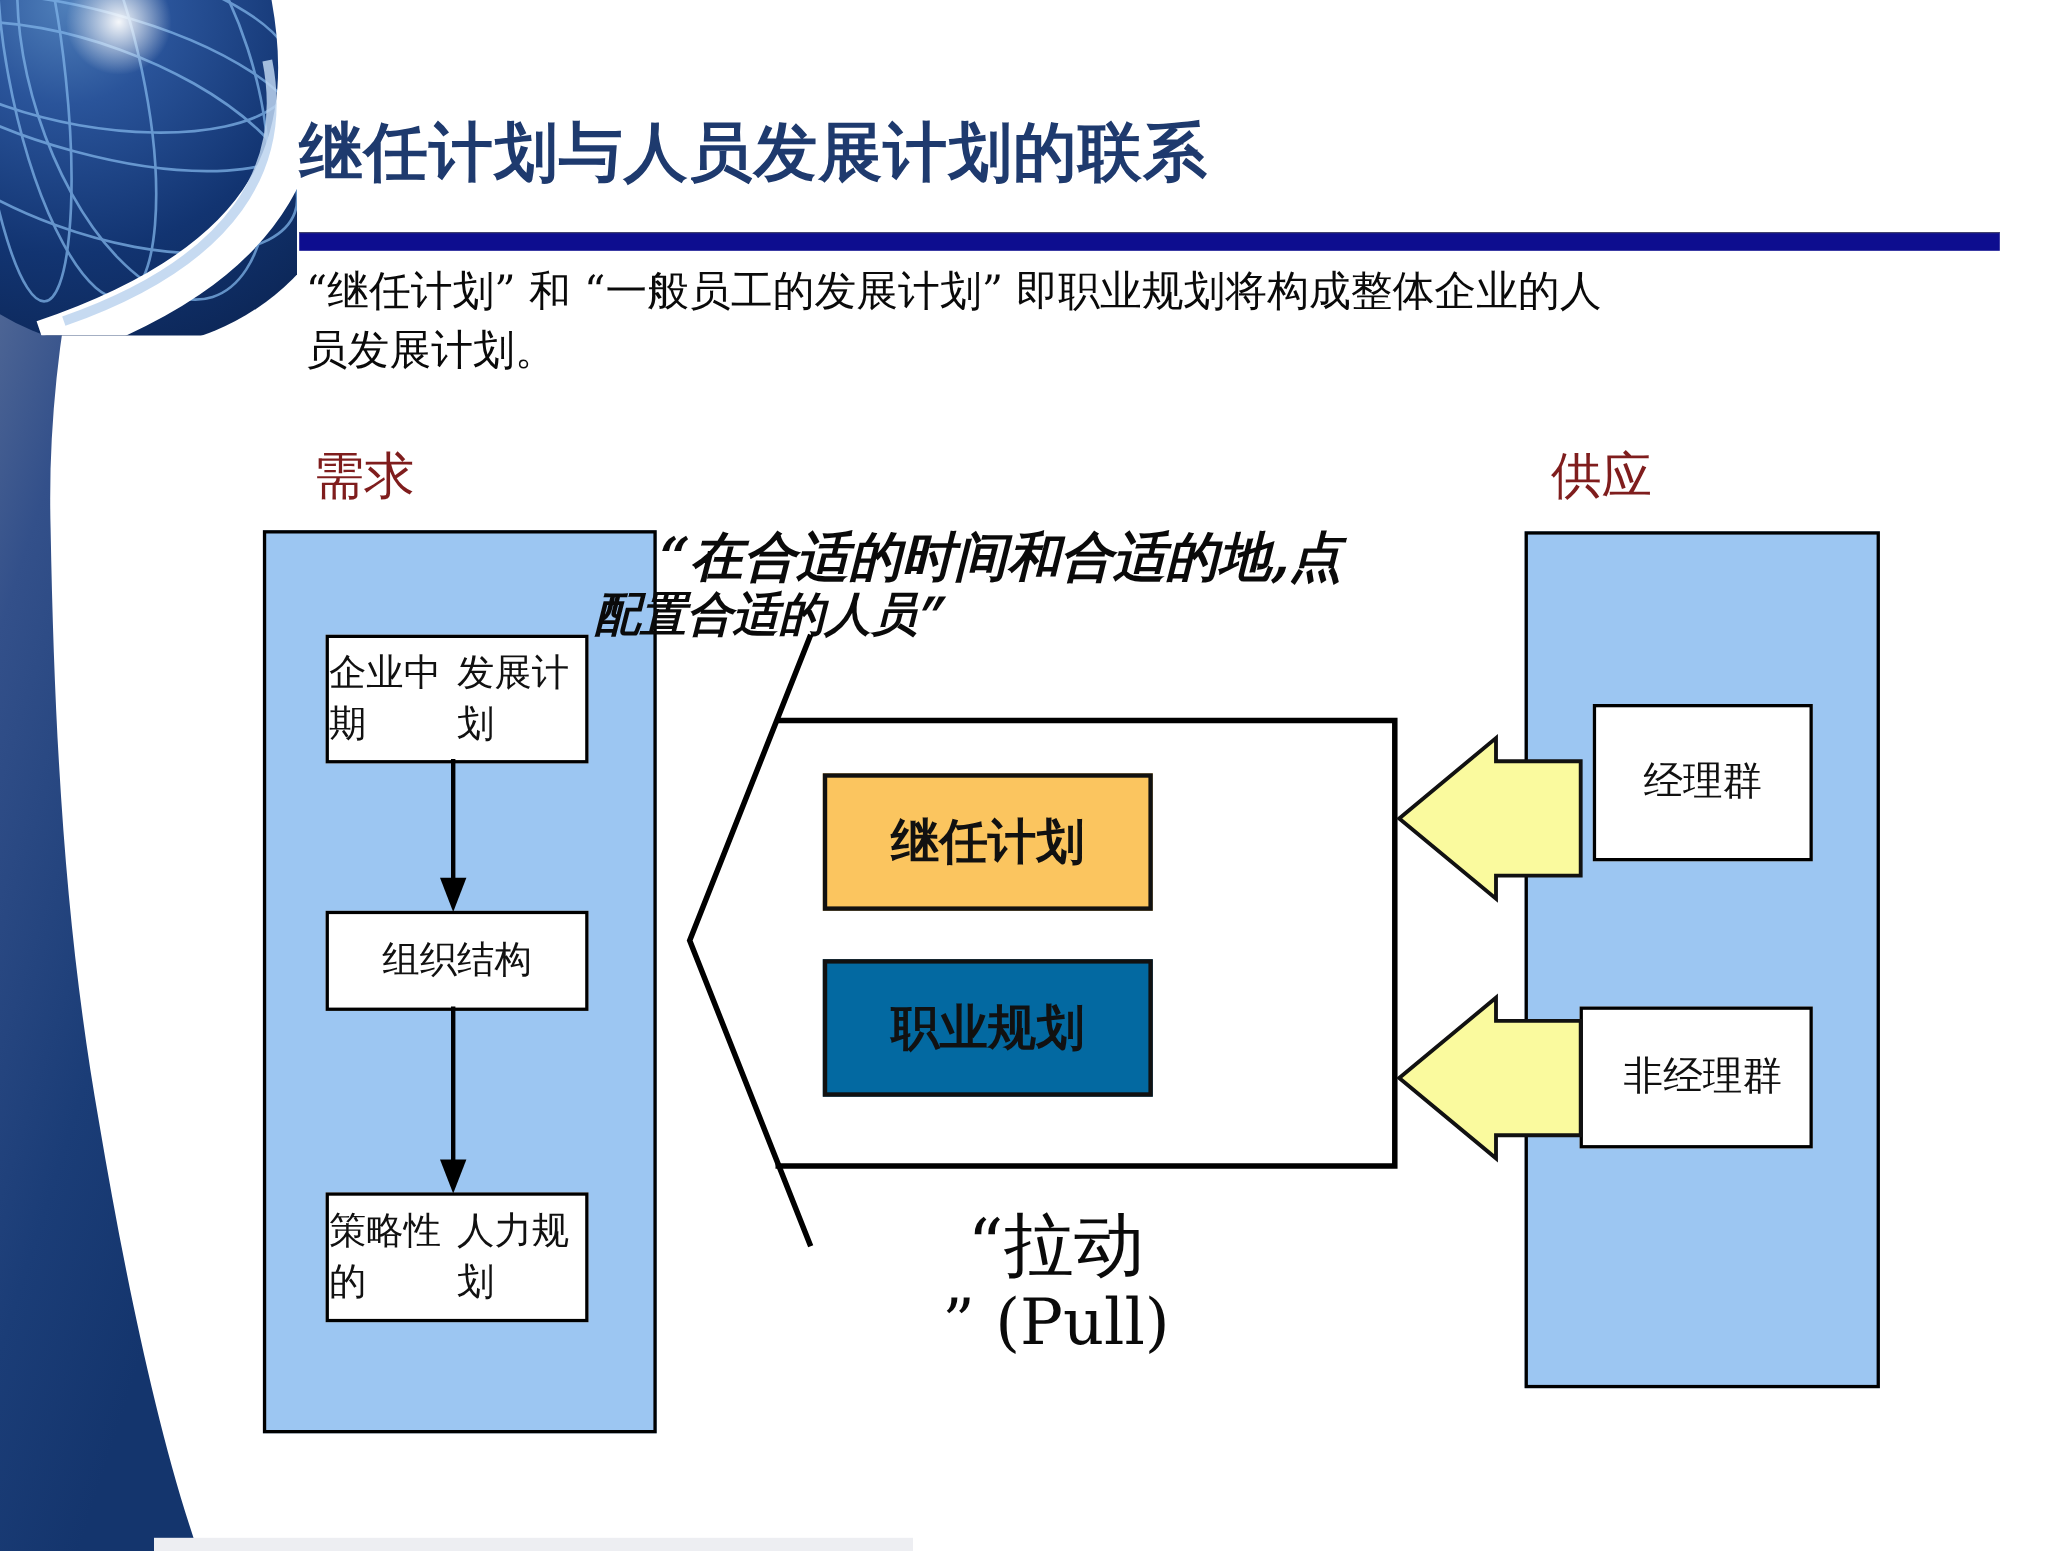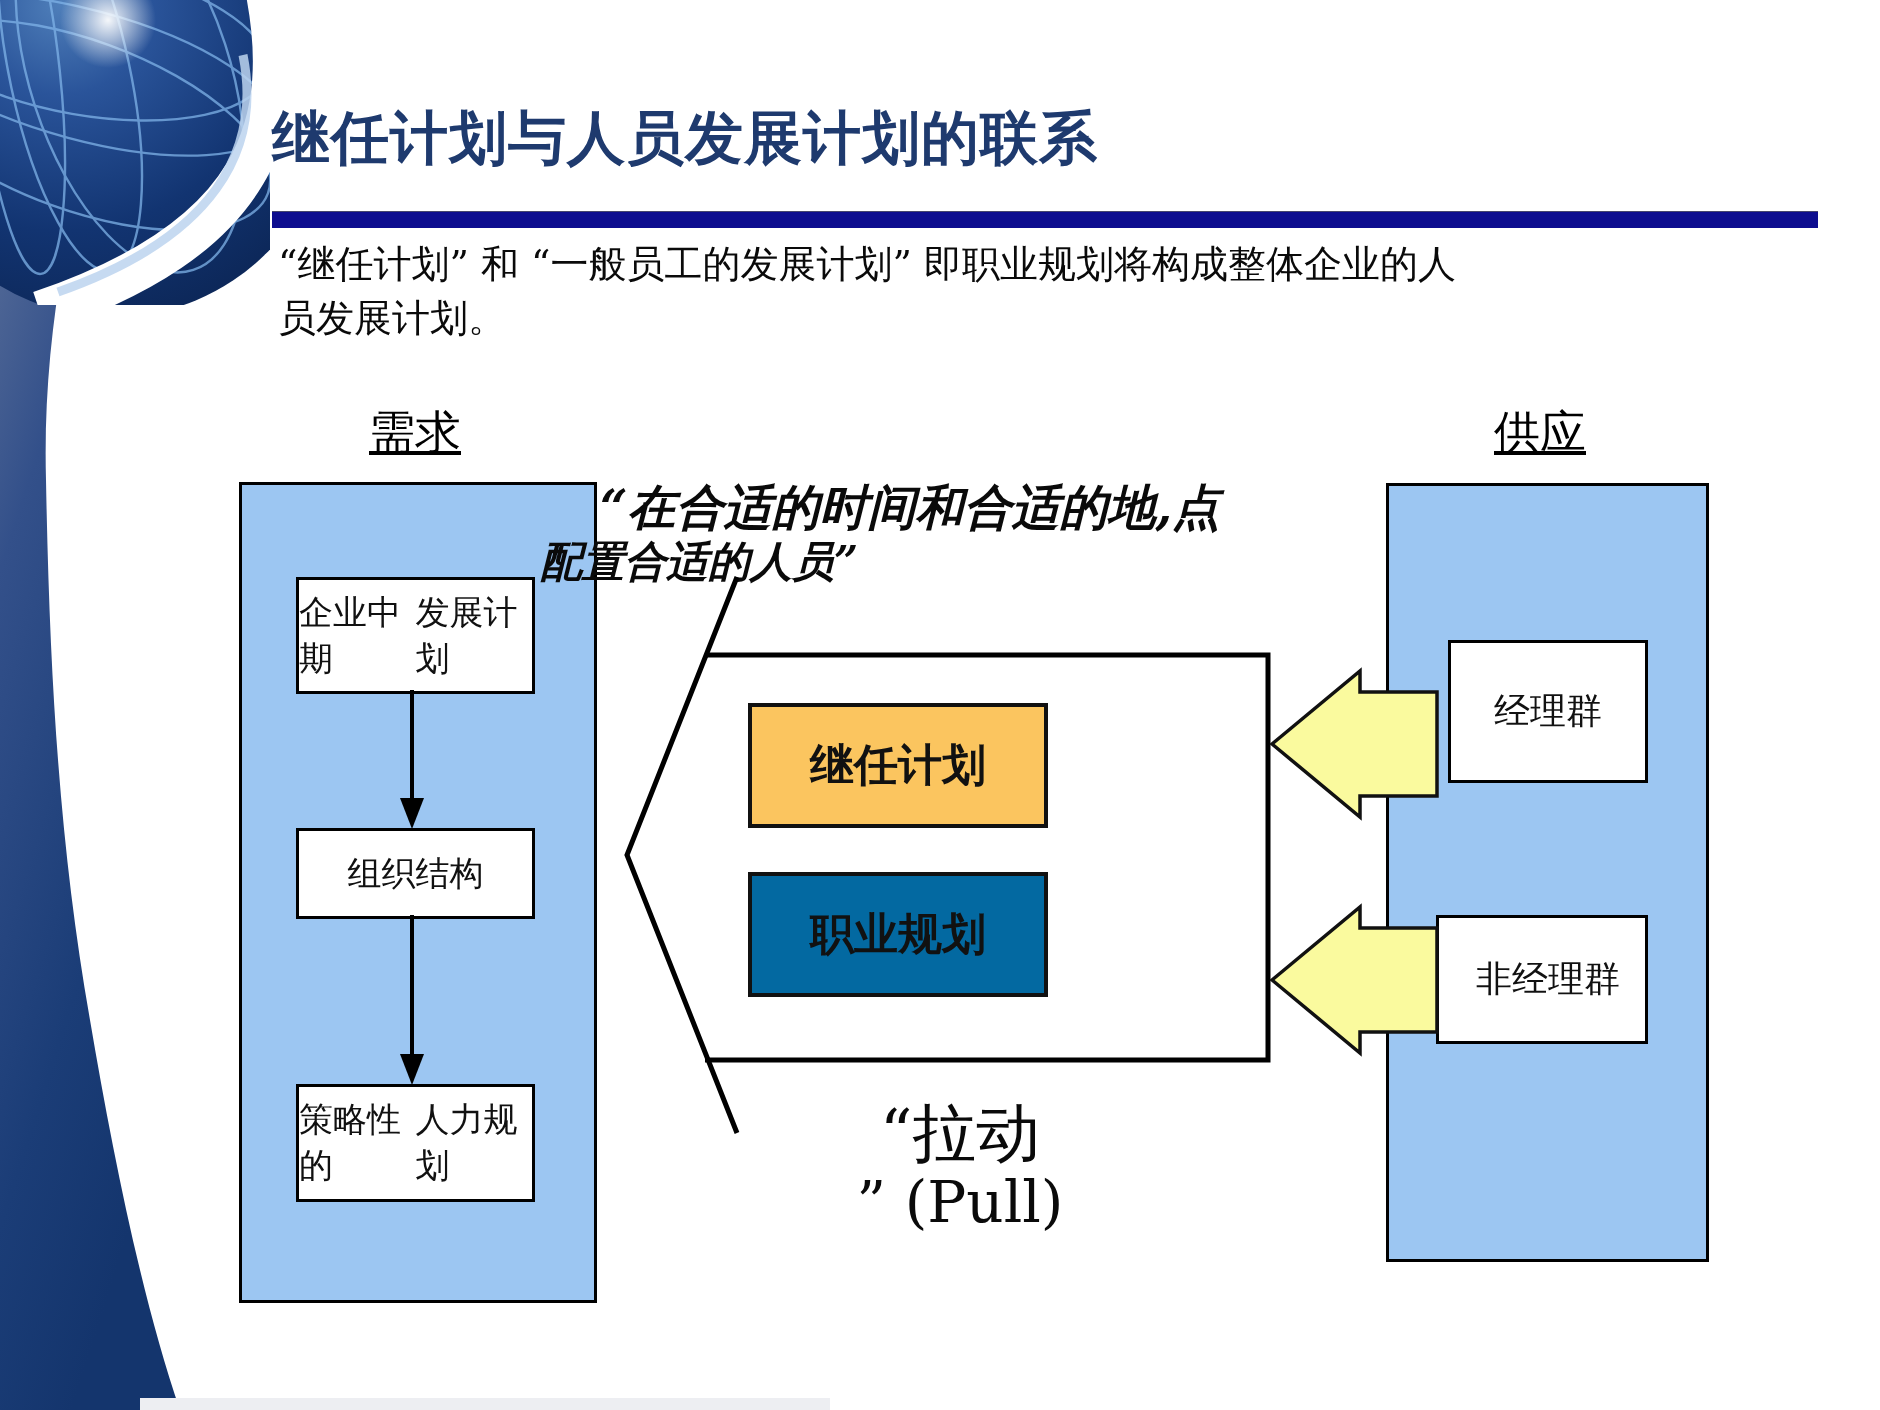--- a/index.html
+++ b/index.html
@@ -15,21 +15,21 @@
   .globe-sphere{position:absolute;left:-105px;top:-118px;width:435px;height:435px;border-radius:50%;
     background:radial-gradient(circle at 38% 28%, #4f7fba 0%, #2a549a 22%, #123471 55%, #081d45 100%);}
   .globe-svg{position:absolute;left:0;top:0;}
   
   .title{left:272px;top:100px;width:1300px;font-size:58px;font-weight:bold;color:#1e3a6e;
     letter-spacing:1px;z-index:3;}
   .title-underline{left:272px;top:211px;width:1546px;height:16px;background:#0d0d8f;
     border-top:1px solid #46466b;z-index:3;}
   .intro{left:278px;top:238px;width:1290px;font-size:38px;line-height:1.42;color:#0a0a0a;z-index:3;}
   
-  .panel-label{width:260px;text-align:center;font-size:46px;color:#000000;z-index:3;text-decoration:underline;}
+  .panel-label{width:260px;font-size:46px;color:#7f1d1d;z-index:3;}
   .demand-label{left:285px;top:402px;}
   .supply-label{left:1410px;top:402px;}
   
   .panel{background:#9cc6f2;border:3px solid #000;z-index:2;}
   .demand-panel{left:239px;top:482px;width:352px;height:815px;}
   .supply-panel{left:1386px;top:483px;width:317px;height:773px;}
   
   .wbox{background:#fff;border:3px solid #000;display:flex;flex-direction:row;
     align-items:center;justify-content:center;font-size:34px;color:#111;line-height:1.35;z-index:3;}
   .d-box1{left:296px;top:577px;width:233px;height:111px;}
@@ -40,21 +40,21 @@
   .s-box2{left:1436px;top:915px;width:194px;height:123px;padding-left:12px;}
   
   .cbox{border:4px solid #111;display:flex;align-items:center;justify-content:center;
     font-size:44px;font-weight:bold;color:#111;z-index:4;}
   .succession-box{left:748px;top:703px;width:292px;height:117px;background:#fbc55f;align-items:center;}
   .career-box{left:748px;top:872px;width:292px;height:117px;background:#0369a1;}
   
   .quote{left:600px;top:480px;width:900px;text-align:left;font-weight:bold;font-style:italic;
     color:#0a0a0a;z-index:4;}
   .quote .q1{font-size:48px;line-height:1.15;}
-  .quote .q2{font-size:42px;line-height:1.3;transform:translateX(-60px);}
+  .quote .q2{font-size:42px;line-height:1.3;transform:translateX(-60px);font-family:Liberation Mono, monospace;}
   .pull{left:700px;top:1098px;width:520px;text-align:center;color:#0a0a0a;z-index:4;}
   .pull .p1{font-size:64px;line-height:1.1;}
   .pull .p2{font-size:58px;line-height:1.2;}
   
   #arrow-svg{position:absolute;left:0;top:0;z-index:5;pointer-events:none;}
 </style>
 </head>
 <body>
 
 <div class="slide">

